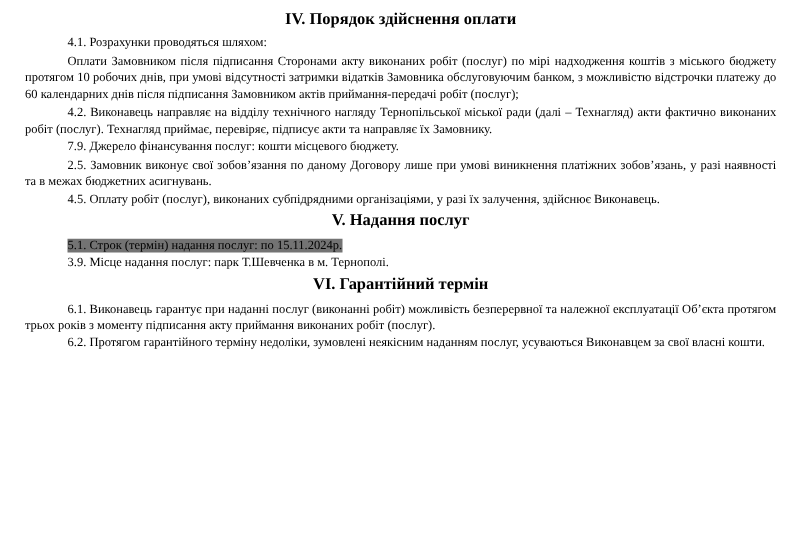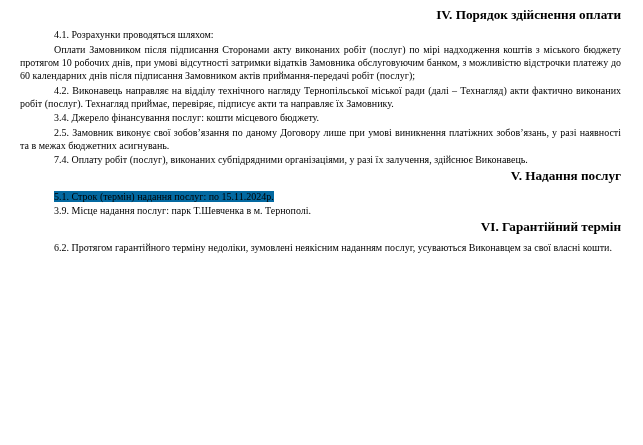--- a/index.html
+++ b/index.html
@@ -15,59 +15,60 @@
     overflow: hidden;
   }
   .page {
     position: relative;
     width: 643px;
     height: 445px;
     box-sizing: border-box;
     padding: 6px 22px 0 20px;
   }
   .section-heading {
-    text-align: right;
+    text-align: center;
     font-weight: bold;
     font-size: 13.2px;
     line-height: 1.32;
     margin: 0 0 5px 0;
   }
   .section-heading.spaced-top {
   }
   p.para {
     margin: 0 0 1px 0;
     text-align: justify;
     text-indent: 34px;
     font-size: 10px;
     line-height: 1.33;
     hyphens: manual;
   }
   .highlight {
-    background: #0369a1;
+    background: #737373;
   }
   .nobreak {
     white-space: nowrap;
   }
 </style>
 </head>
 <body>
 
 <div class="page">
 
   <h2 class="section-heading">IV. Порядок здійснення оплати</h2>
 
   <p class="para">4.1. Розрахунки проводяться шляхом:</p>
   <p class="para">Оплати Замовником після підписання Сторонами акту виконаних робіт (послуг) по мірі надходження коштів з міського бюджету протягом 10 робочих днів, при умові відсутності затримки відатків Замовника обслуговуючим банком, з можливістю відстрочки платежу до 60 календарних днів після підписання Замовником актів приймання-передачі робіт (послуг);</p>
   <p class="para">4.2. Виконавець направляє на відділу технічного нагляду Тернопільської міської ради (далі – Технагляд) акти фактично виконаних робіт (послуг). Технагляд приймає, перевіряє, підписує акти та направляє їх Замовнику.</p>
-  <p class="para">3.4. Джерело фінансування послуг: кошти місцевого бюджету.</p>
+  <p class="para">7.9. Джерело фінансування послуг: кошти місцевого бюджету.</p>
   <p class="para">2.5. Замовник виконує свої зобов’язання по даному Договору лише при умові виникнення платіжних зобов’язань, у разі наявності та в межах бюджетних асигнувань.</p>
-  <p class="para">7.4. Оплату робіт (послуг), виконаних субпідрядними організаціями, у разі їх залучення, здійснює Виконавець.</p>
+  <p class="para">4.5. Оплату робіт (послуг), виконаних субпідрядними організаціями, у разі їх залучення, здійснює Виконавець.</p>
 
   <h2 class="section-heading spaced-top">V. Надання послуг</h2>
 
   <p class="para"><span class="highlight nobreak">5.1. Строк (термін) надання послуг: по 15.11.2024р.</span></p>
   <p class="para">3.9. Місце надання послуг: парк Т.Шевченка в м. Тернополі.</p>
 
   <h2 class="section-heading spaced-top">VI. Гарантійний термін</h2>
 
+  <p class="para">6.1. Виконавець гарантує при наданні послуг (виконанні робіт) можливість безперервної та належної експлуатації Об’єкта протягом трьох років з моменту підписання акту приймання виконаних робіт (послуг).</p>
   <p class="para">6.2. Протягом гарантійного терміну недоліки, зумовлені неякісним наданням послуг, усуваються Виконавцем за свої власні кошти.</p>
 
 </div>
 
 </body></html>

